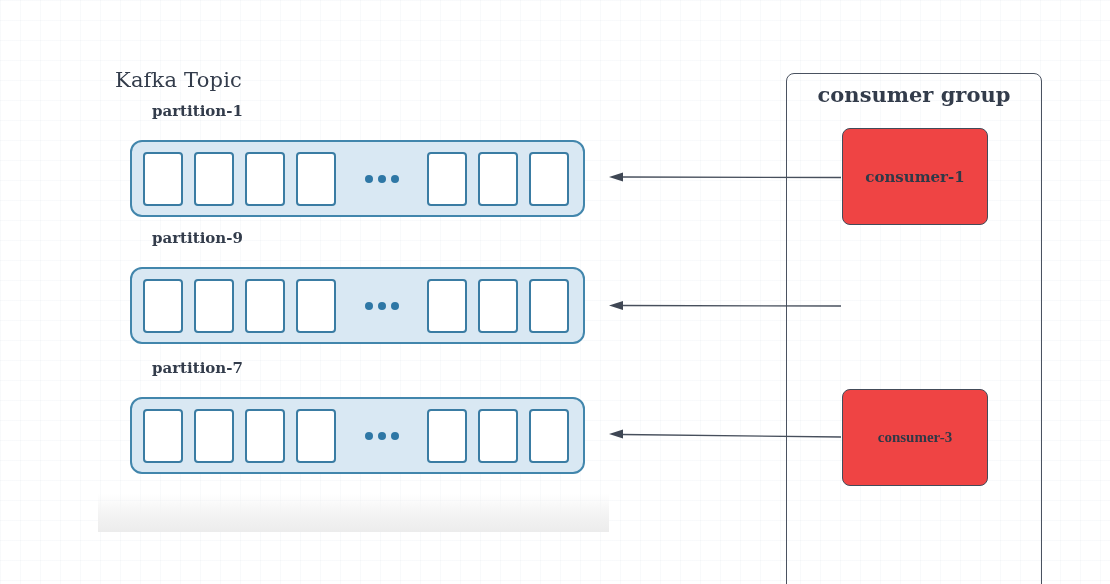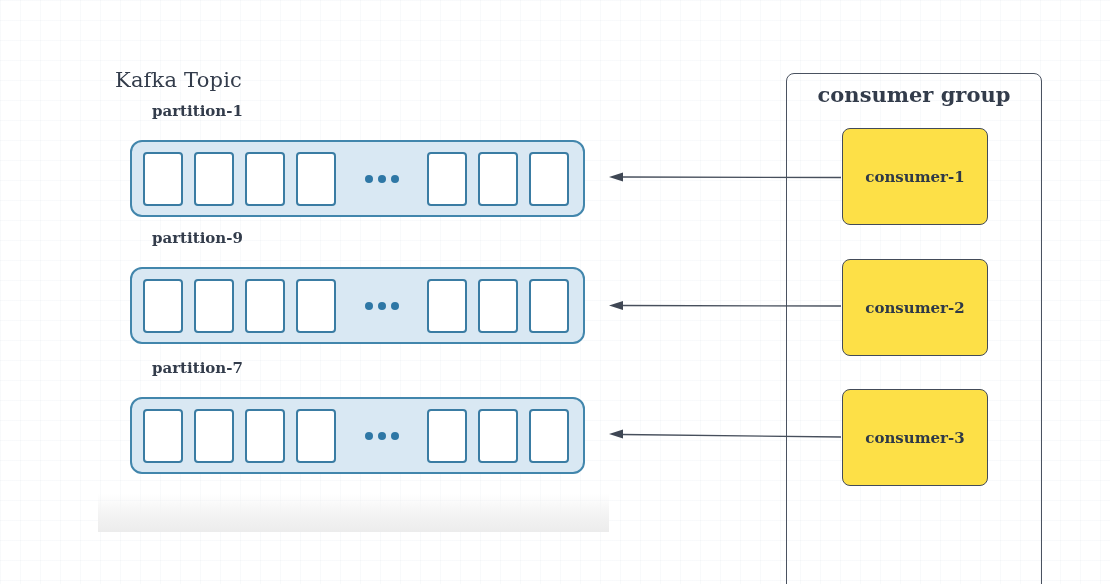--- a/index.html
+++ b/index.html
@@ -108,34 +108,34 @@
     font-size: 21px;
     font-weight: bold;
     color: #333c4b;
   }
 
   .consumer {
     position: absolute;
     left: 55px;
     width: 146px;
     height: 97px;
-    background: #fde047;
+    background: #ef4444;
     border: 1px solid #434b59;
     border-radius: 8px;
     box-sizing: border-box;
     display: flex;
     align-items: center;
     justify-content: center;
     font-size: 15px;
     font-weight: bold;
     color: #2f3947;
   }
   .consumer.c1 { top: 54px; }
   .consumer.c2 { top: 185px; }
-  .consumer.c3 { top: 315px; }
+  .consumer.c3 { top: 315px; font-family: Liberation Serif, serif; }
 
   .arrow-layer {
     position: absolute;
     inset: 0;
     pointer-events: none;
   }
 
   .fade-band {
     position: absolute;
     left: 98px;
@@ -197,23 +197,20 @@
   </div>
   <div class="slot"></div>
   <div class="slot"></div>
   <div class="slot"></div>
 </div>
 
 <div class="consumer-group">
   <div class="consumer-group-title">consumer group</div>
   <div class="consumer c1">
     <span>consumer-1</span>
-  </div>
-  <div class="consumer c2">
-    <span>consumer-2</span>
   </div>
   <div class="consumer c3">
     <span>consumer-3</span>
   </div>
 </div>
 
 <svg class="arrow-layer" width="1110" height="584" viewBox="0 0 1110 584">
   <g>
     <line x1="841" y1="177.5" x2="622" y2="177" stroke="#474f5c" stroke-width="1.3"></line>
     <polygon points="609,177 623,172.5 623,181.5" fill="#3f4754"></polygon>

